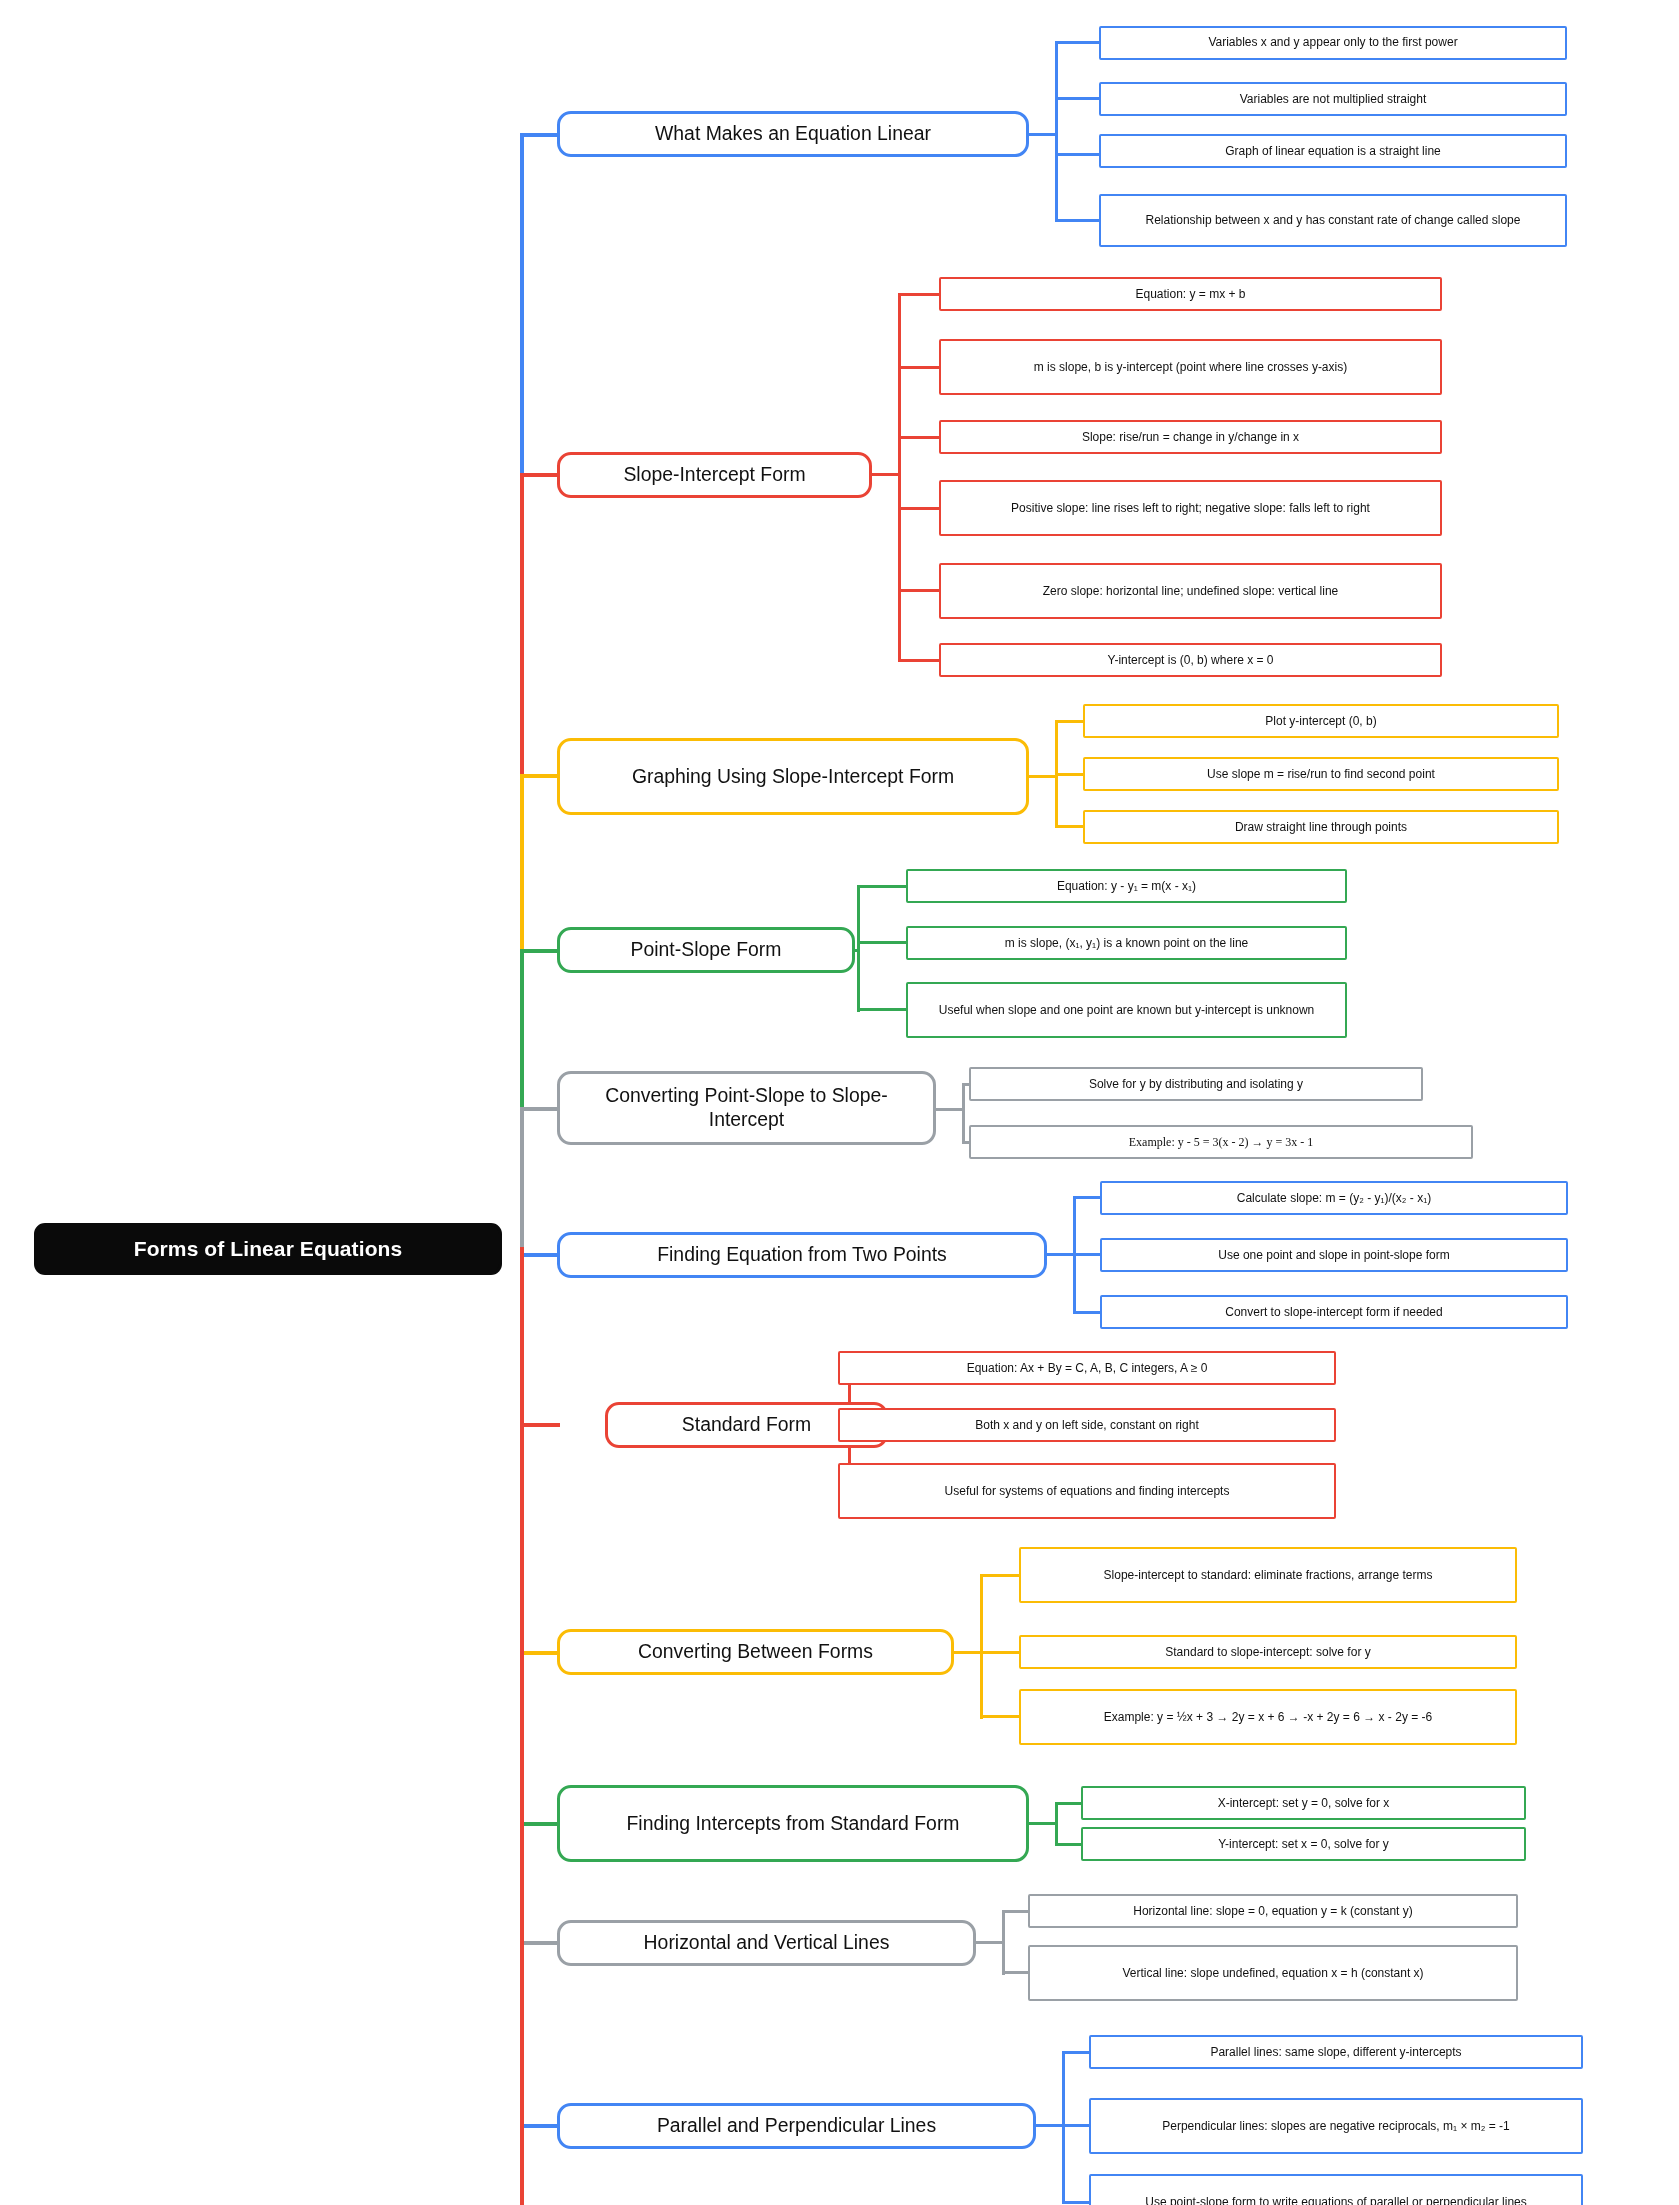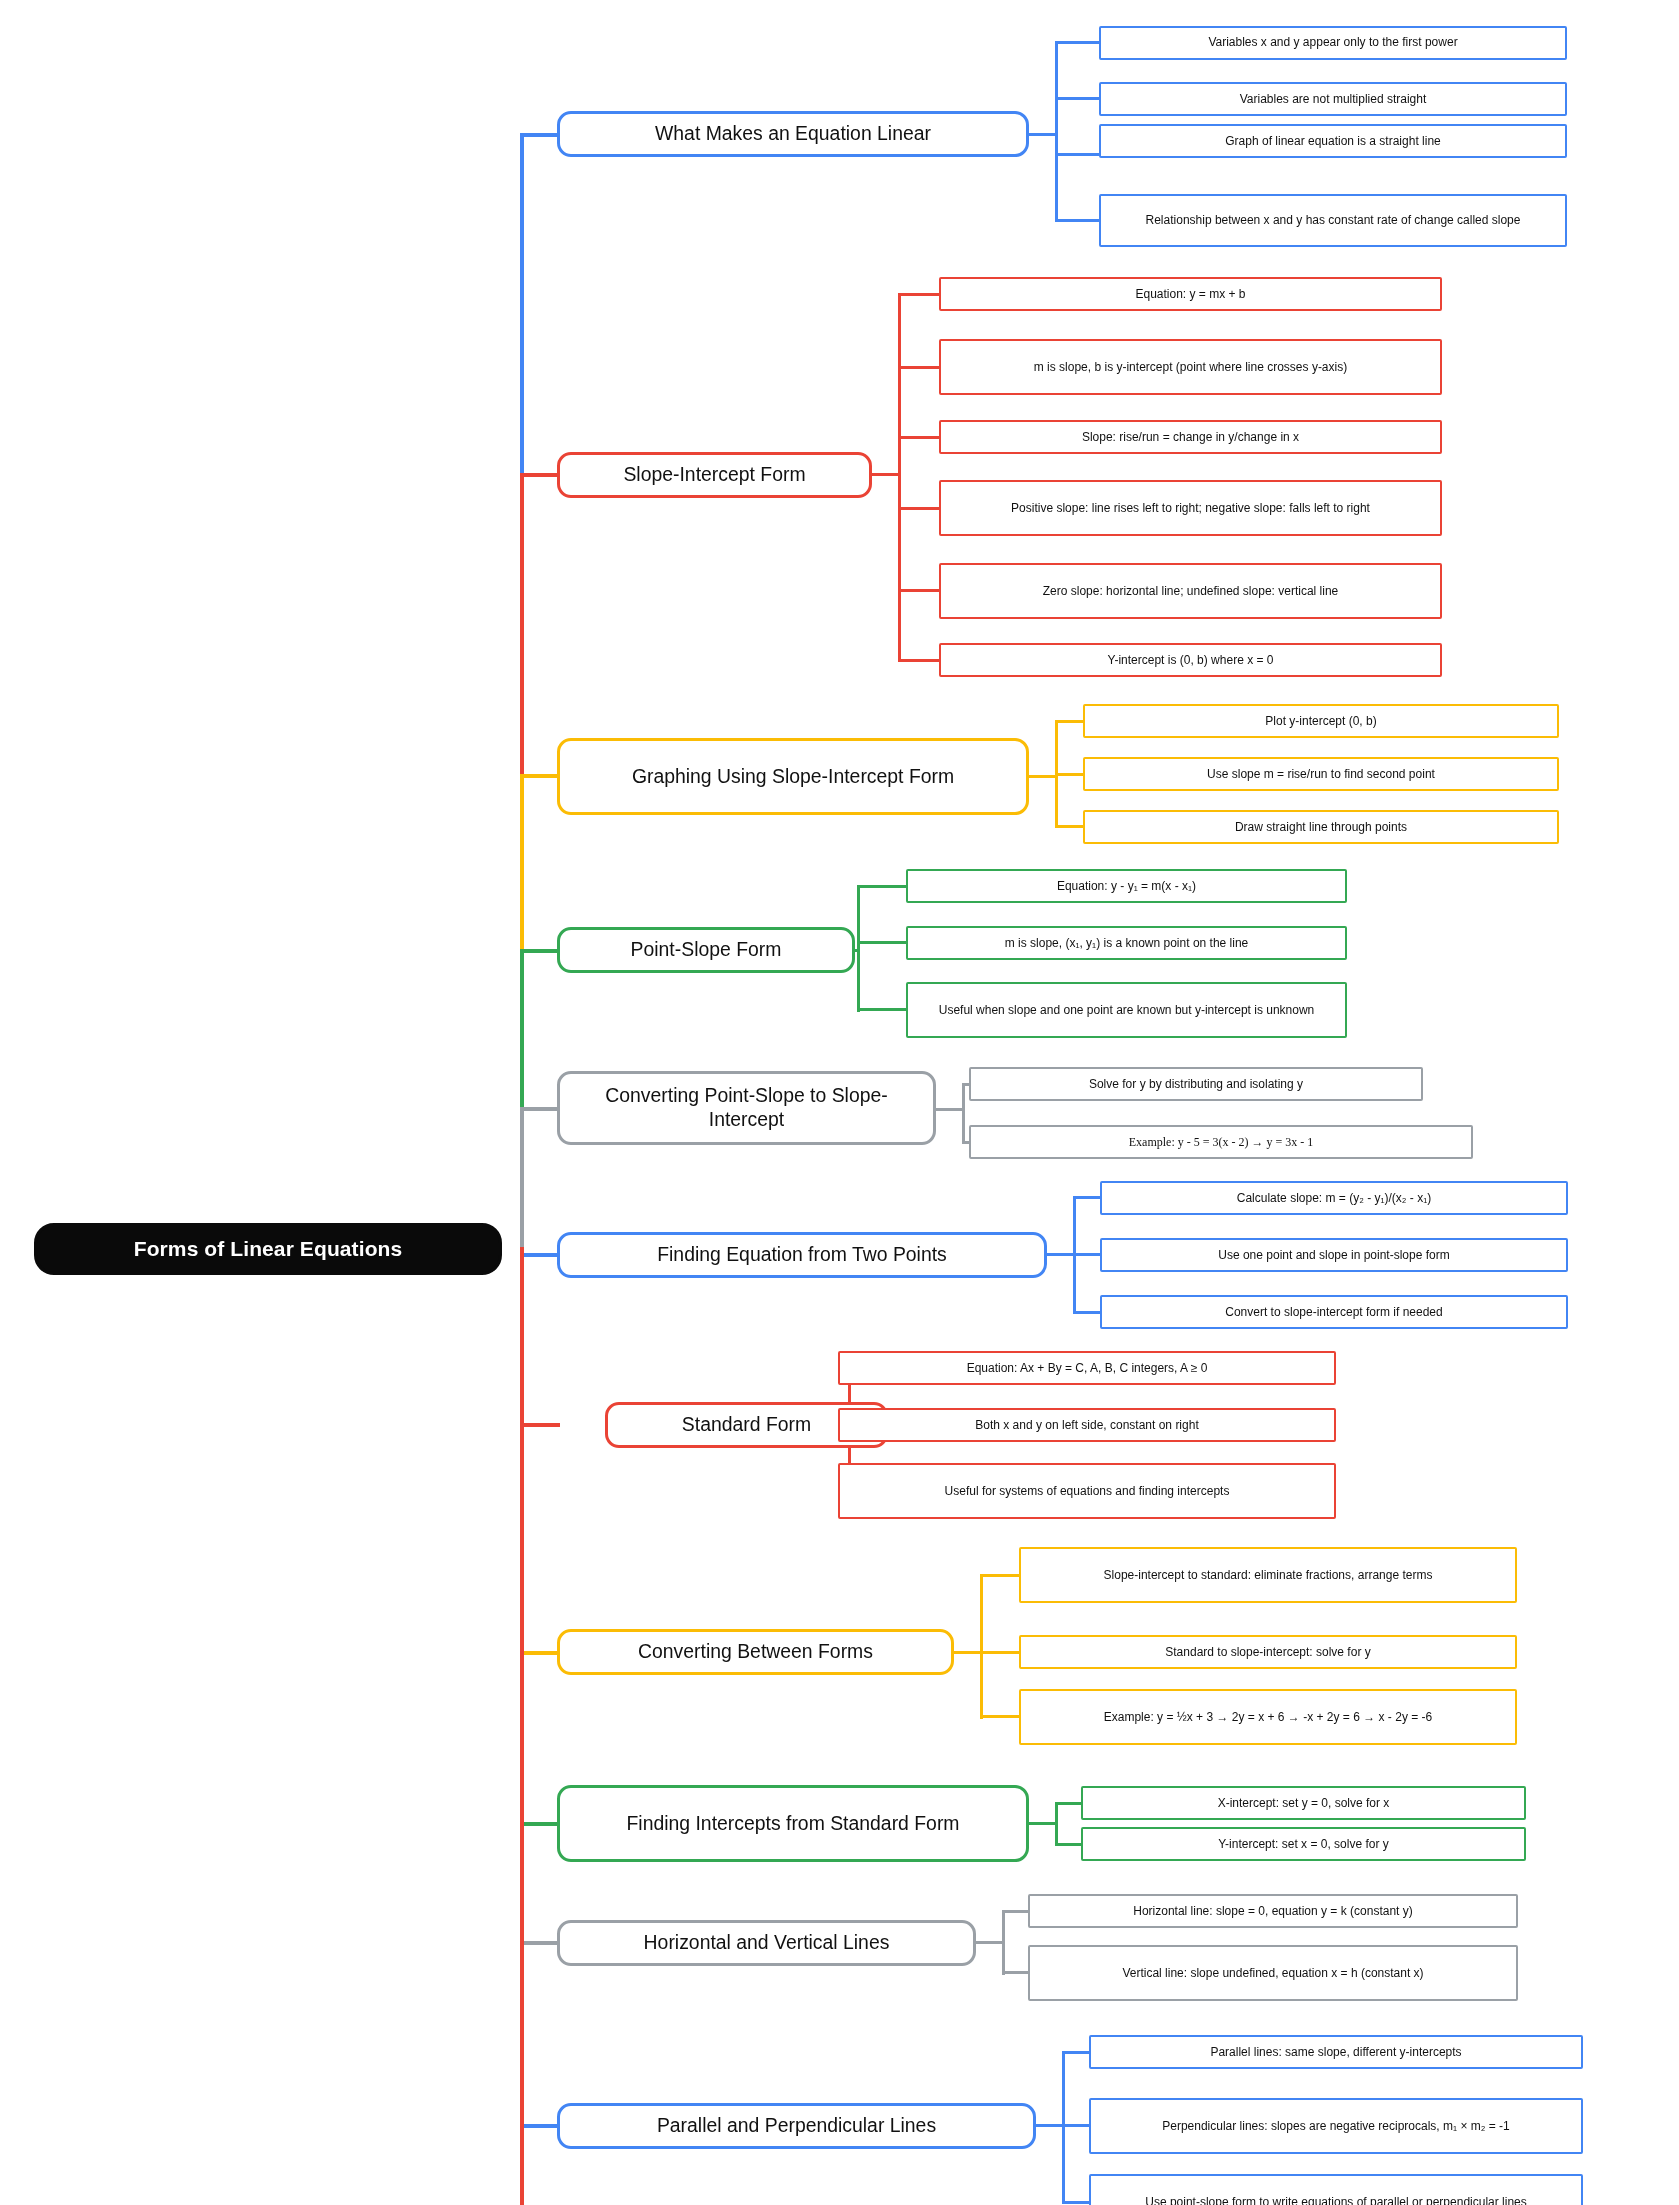--- a/index.html
+++ b/index.html
@@ -31,21 +31,21 @@
     line-height: 1.22;
     padding: 2.6px 8.8px;
     z-index: 5;
   }
   .root {
     background: #0a0a0a;
     border-color: #0a0a0a;
     color: #ffffff;
     font-weight: bold;
     font-size: 21px;
-    border-radius: 20px;
+    border-radius: 11px;
     letter-spacing: 0.1px;
   }
   .branch {
     font-size: 19.4px;
     border-width: 3.5px;
     border-radius: 14px;
   }
   .leaf {
     font-size: 12px;
     border-width: 2.6px;
@@ -81,21 +81,21 @@
       <div class="ln v b-blue" style="left:520px; top:133px; height:1118px;"></div>
       <div class="ln h b-blue" style="left:520px; top:133px; width:40px;"></div>
       <div class="node branch c-blue" style="left:557px; top:111px; width:472px; height:46px;">What Makes an Equation Linear</div>
       <div class="ln thin v b-blue" style="left:1055px; top:41px; height:181px;"></div>
       <div class="ln thin h b-blue" style="left:1027px; top:133px; width:31px;"></div>
       <div class="ln thin h b-blue" style="left:1055px; top:41px; width:47px;"></div>
       <div class="node leaf c-blue" style="left:1099px; top:25.6px; width:468px; height:34px;">Variables x and y appear only to the first power</div>
       <div class="ln thin h b-blue" style="left:1055px; top:97px; width:47px;"></div>
       <div class="node leaf c-blue" style="left:1099px; top:82px; width:468px; height:34px;">Variables are not multiplied straight</div>
       <div class="ln thin h b-blue" style="left:1055px; top:153px; width:47px;"></div>
-      <div class="node leaf c-blue" style="left:1099px; top:124px; width:468px; height:34px;">Graph of linear equation is a straight line</div>
+      <div class="node leaf c-blue" style="left:1099px; top:134px; width:468px; height:34px;">Graph of linear equation is a straight line</div>
       <div class="ln thin h b-blue" style="left:1055px; top:219px; width:47px;"></div>
       <div class="node leaf c-blue" style="left:1099px; top:194px; width:468px; height:53px;">Relationship between x and y has constant rate of change called slope</div>
       <div class="ln v b-red" style="left:520px; top:473px; height:777px;"></div>
       <div class="ln h b-red" style="left:520px; top:473px; width:40px;"></div>
       <div class="node branch c-red" style="left:557px; top:452px; width:315px; height:46px;">Slope-Intercept Form</div>
       <div class="ln thin v b-red" style="left:898px; top:293px; height:369px;"></div>
       <div class="ln thin h b-red" style="left:870px; top:473px; width:31px;"></div>
       <div class="ln thin h b-red" style="left:898px; top:293px; width:44px;"></div>
       <div class="node leaf c-red" style="left:939px; top:277px; width:503px; height:34px;">Equation: y = mx + b</div>
       <div class="ln thin h b-red" style="left:898px; top:366px; width:44px;"></div>

